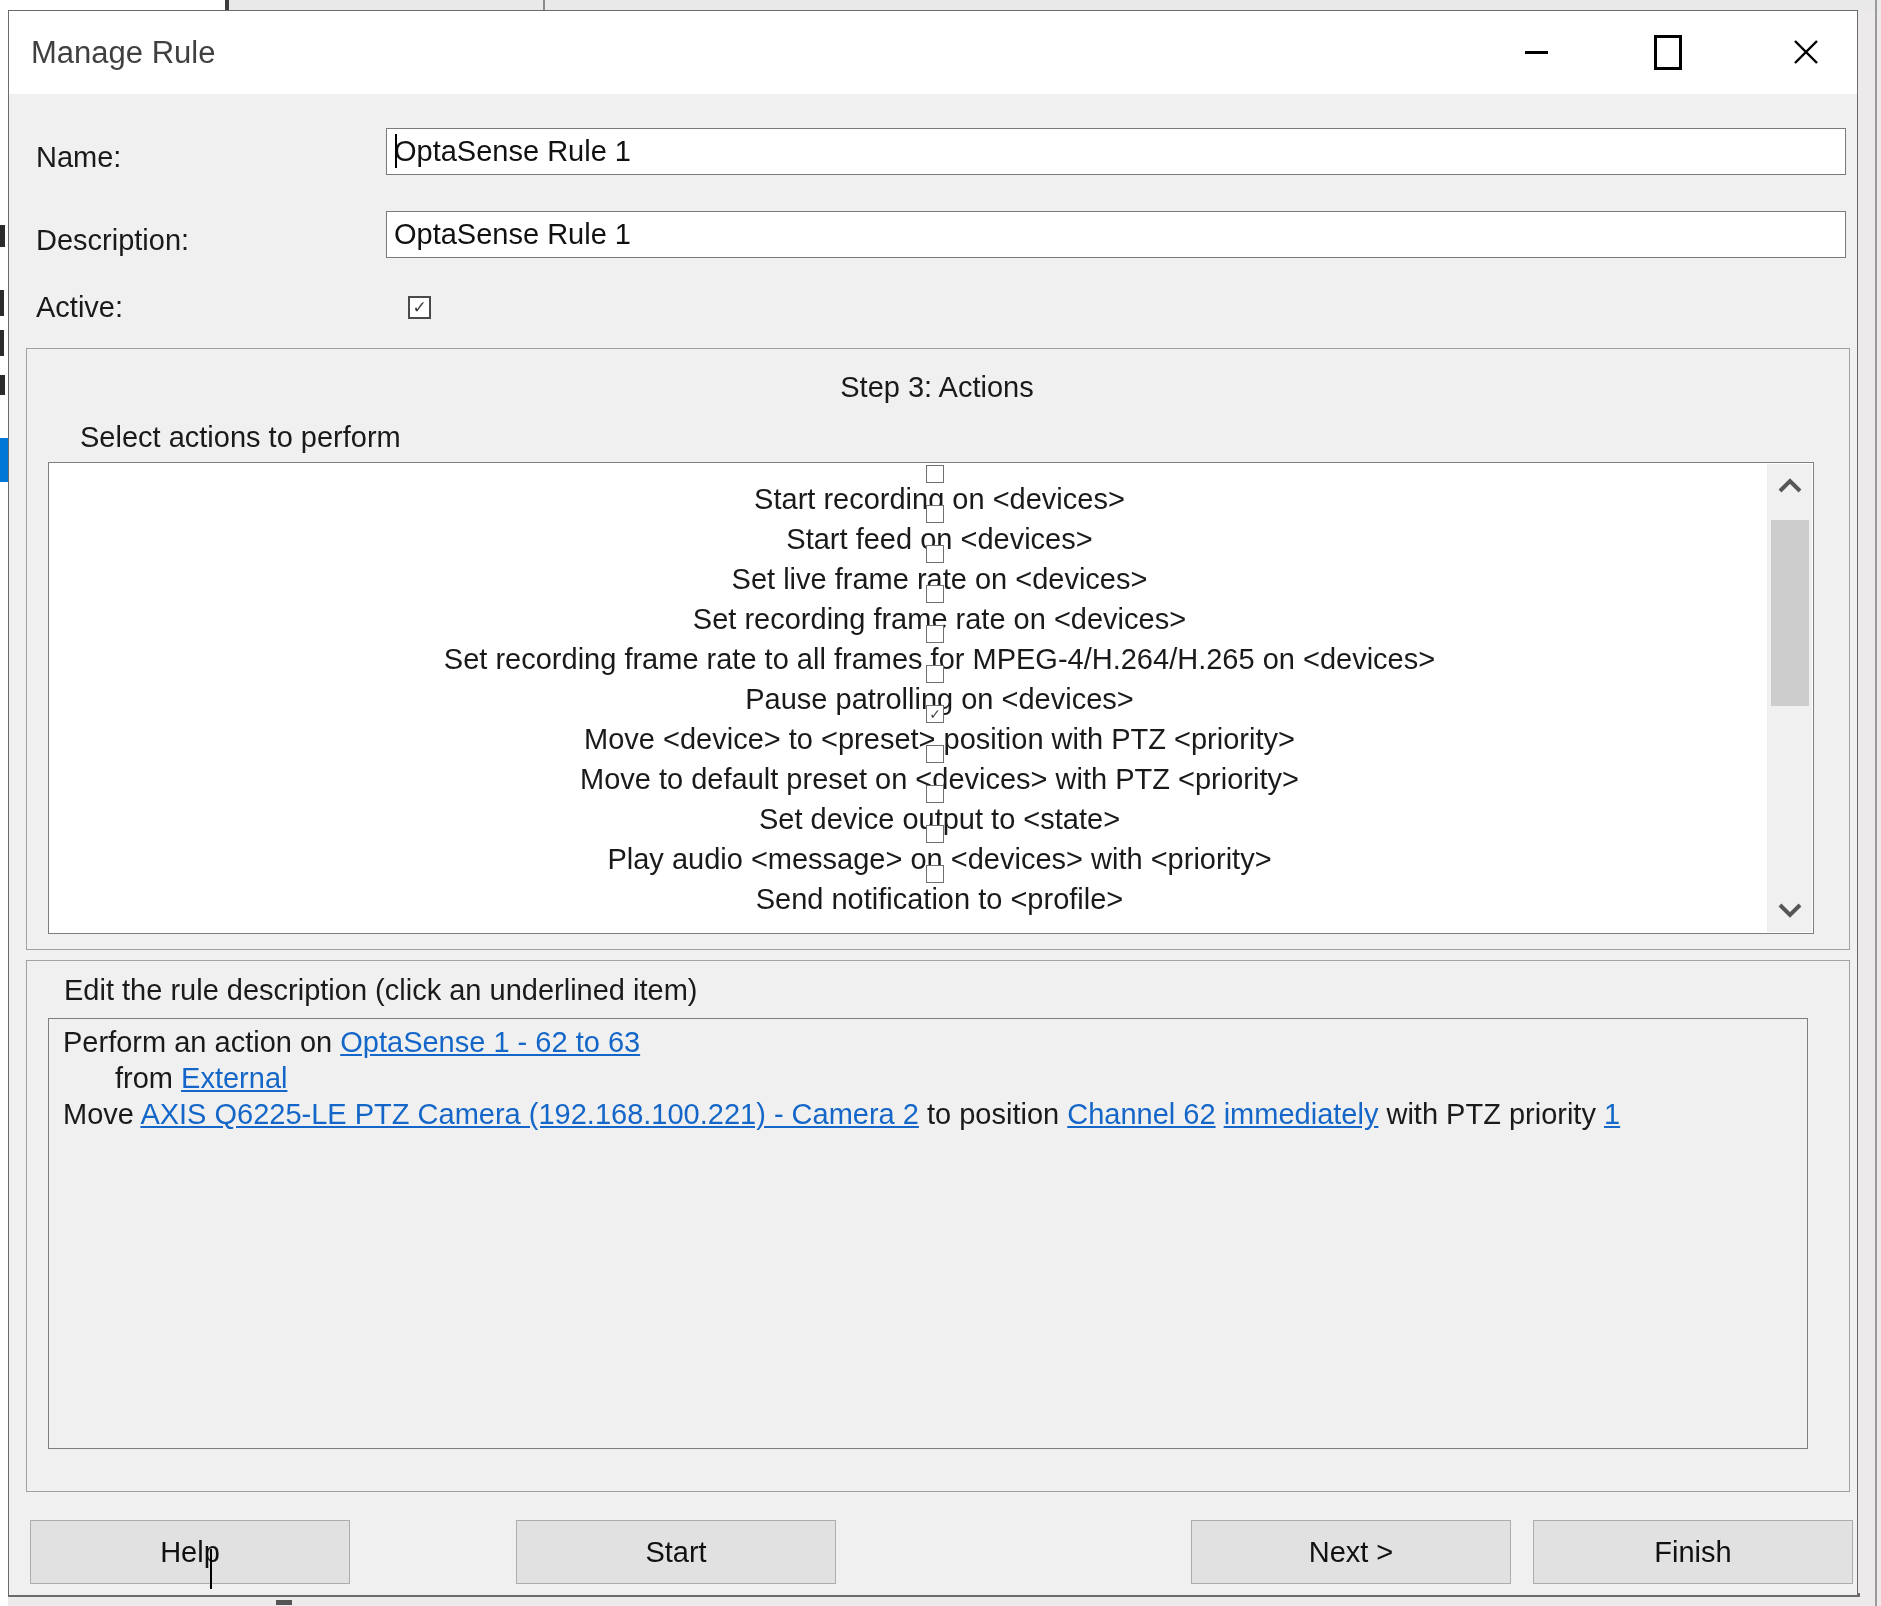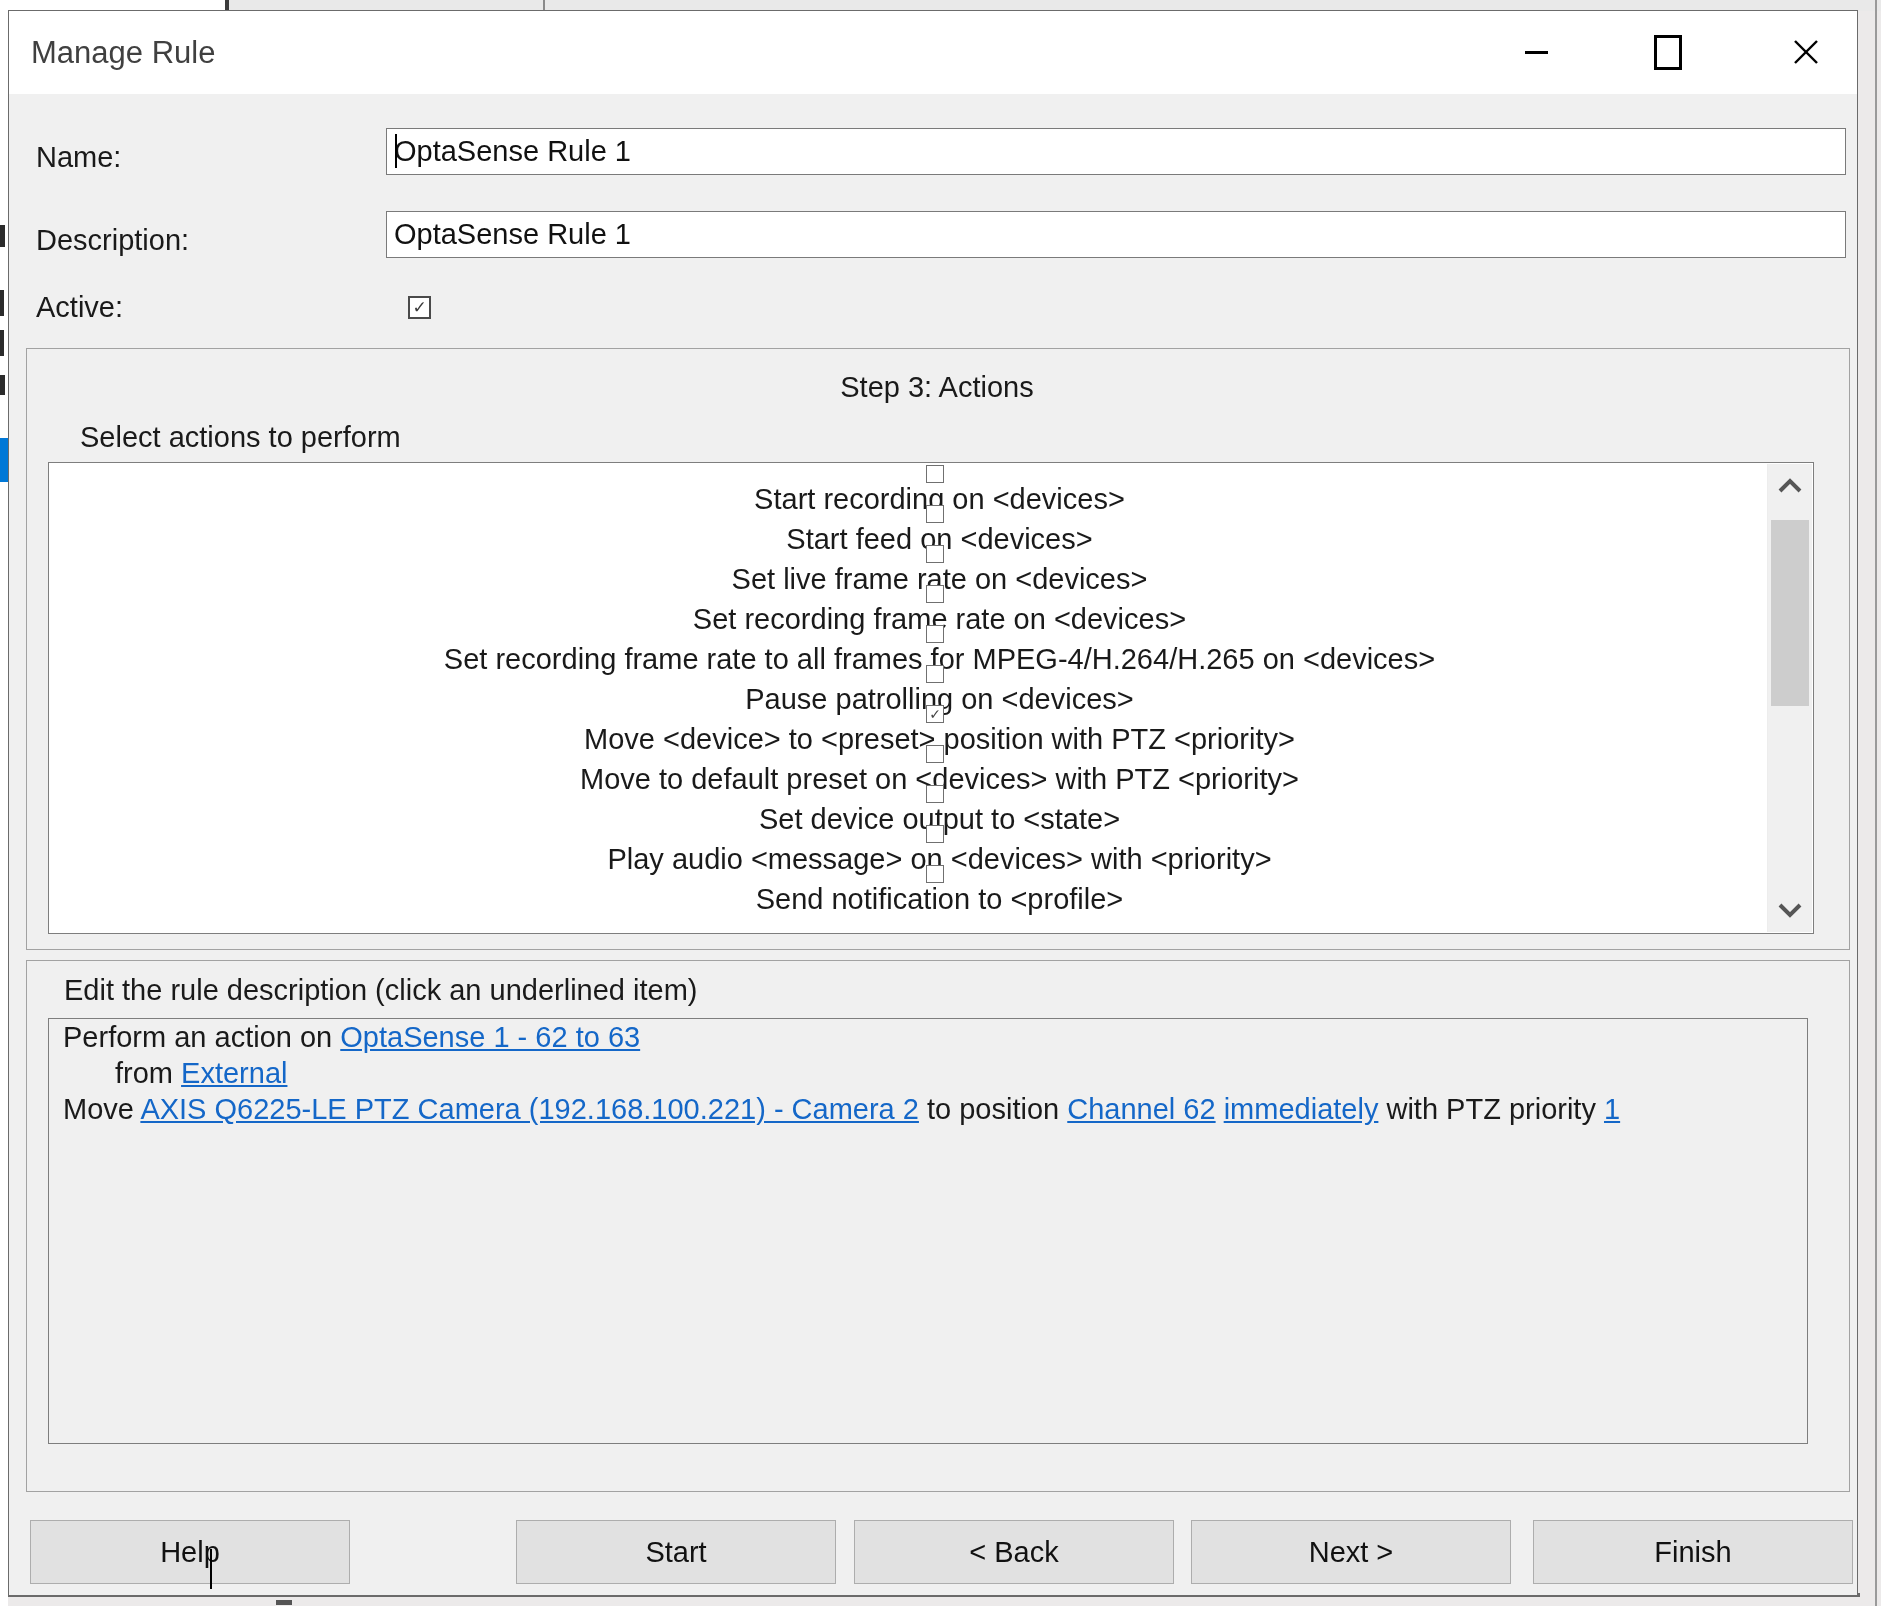--- a/index.html
+++ b/index.html
@@ -58,21 +58,21 @@
   
   .sb{position:absolute;top:1px;right:1px;width:44px;height:468px;background:#f0f0f0;border-left:1px solid #ededed;}
   .sb-btn{position:absolute;left:0;width:44px;height:44px;display:flex;align-items:center;justify-content:center;}
   .sb-btn svg{width:26px;height:16px;}
   .sb-up{top:0;}
   .sb-down{bottom:0;}
   .sb-thumb{position:absolute;left:3px;top:56px;width:38px;height:186px;background:#cdcdcd;}
 
   
   .descbox{left:39px;top:1007px;width:1758px;height:424px;background:#f0f0f0;border:1px solid #7e7e7e;
-           overflow:hidden;}
+           padding-top:5px;overflow:hidden;}
   .desc-line{padding-left:14px;height:36px;line-height:36px;font-size:29px;white-space:pre;}
   .desc-line.indent{padding-left:66px;}
   .rd-link{color:#1467c8;text-decoration:underline;cursor:pointer;}
 
   
   .btn{top:1509px;width:318px;height:62px;background:#e1e1e1;border:1px solid #adadad;
        display:flex;align-items:center;justify-content:center;font-size:29px;color:#111;cursor:default;}
   .ibeam{left:201px;top:1538px;width:2px;height:40px;background:#000;}
 </style>
 </head>
@@ -190,18 +190,17 @@
   <div class="abs groupbox" style="top:949px;height:530px;"></div>
   <div class="abs section-label" style="top:963px;">Edit the rule description (click an underlined item)</div>
   <div class="abs descbox">
       <div class="desc-line"><span>Perform an action on </span><a class="rd-link">OptaSense 1 - 62 to 63</a></div>
       <div class="desc-line indent"><span>from </span><a class="rd-link">External</a></div>
       <div class="desc-line"><span>Move </span><a class="rd-link">AXIS Q6225-LE PTZ Camera (192.168.100.221) - Camera 2</a><span> to position </span><a class="rd-link">Channel 62</a><span> </span><a class="rd-link">immediately</a><span> with PTZ priority </span><a class="rd-link">1</a></div>
     </div>
 
   <div class="abs btn" style="left:21px;">Help</div>
   <div class="abs btn" style="left:507px;">Start</div>
-  <div class="abs btn" style="left:845px;">&lt; Back</div>
   <div class="abs btn" style="left:1182px;">Next &gt;</div>
   <div class="abs btn" style="left:1524px;">Finish</div>
 
   <div class="abs ibeam"></div>
 </div>
 
 </body></html>

